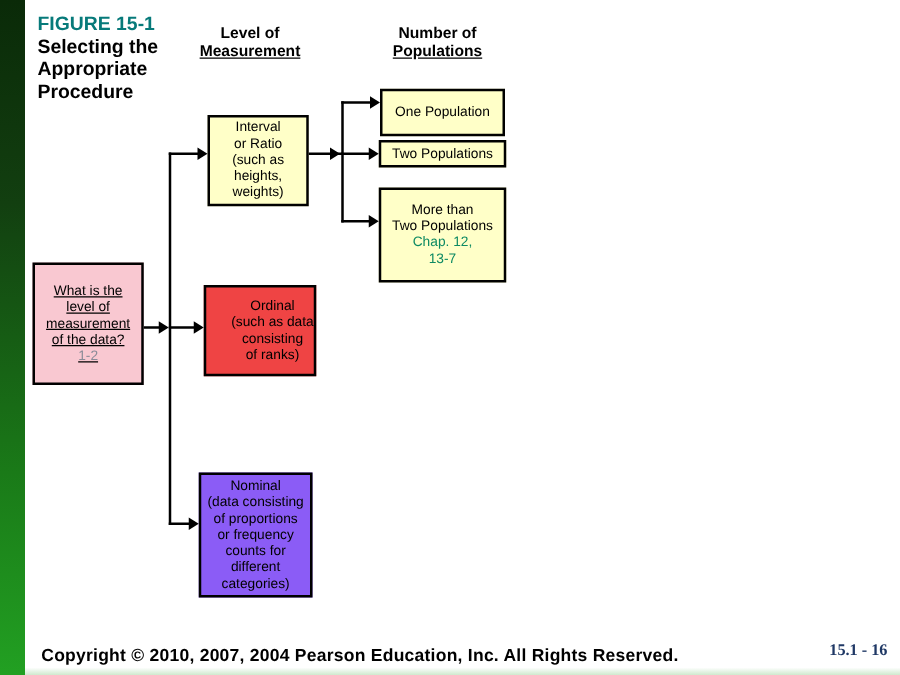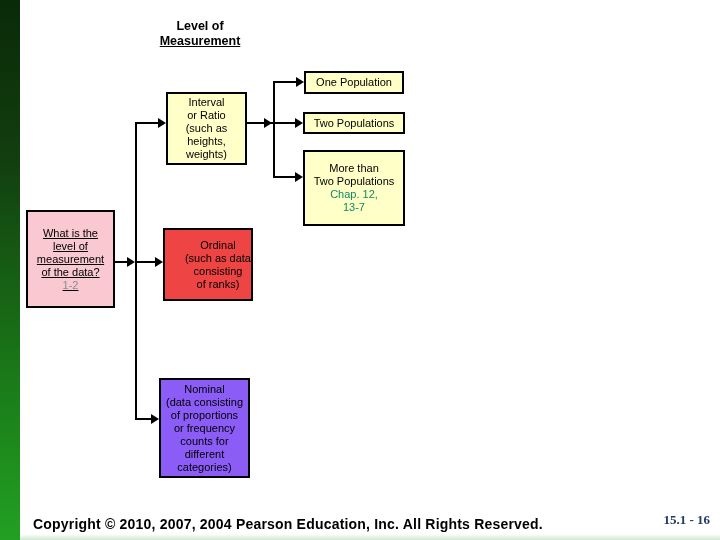--- a/index.html
+++ b/index.html
@@ -54,21 +54,21 @@
     align-items: center;
     justify-content: center;
     text-align: center;
     font-size: 11px;
     line-height: 13px;
   }
   .yellow { background: #ffffc8; }
   .pink   { background: #f9c8d1; }
   .green  { background: #ef4444; align-items: flex-end; }
   .tan    { background: #8b5cf6; }
-  .box-one-pop  { left: 304px; top: 71px;  width: 100px; height: 23px; }
+  .box-one-pop  { left: 304px; top: 71px;  width: 100px; height: 38px; }
   .box-two-pop  { left: 303px; top: 112px; width: 102px; height: 22px; }
   .box-more-pop { left: 303px; top: 150px; width: 102px; height: 76px; }
   .box-interval { left: 166px; top: 92px;  width: 81px;  height: 73px; }
   .box-what     { left: 26px;  top: 210px; width: 89px;  height: 98px; text-decoration: underline; }
   .box-ordinal  { left: 163px; top: 228px; width: 90px;  height: 73px; }
   .box-nominal  { left: 159px; top: 378px; width: 91px;  height: 100px; }
   .ref-teal { color: #0e8a63; }
   .ref-gray { color: #8b8b98; }
   .hline, .vline { position: absolute; background: #000; }
   .arrow-r {
@@ -97,24 +97,34 @@
   }
 </style>
 </head>
 <body>
 
 <div class="slide">
 
   <div class="left-bar"></div>
   <div class="bottom-strip"></div>
 
+  <div class="fig-title">
+    <div class="fig-label">FIGURE 15-1</div>
+    <div class="lines">Selecting the
+Appropriate
+Procedure</div>
+  </div>
 
   <div class="col-header header-level">
     <div>Level of</div>
     <div class="u">Measurement</div>
+  </div>
+  <div class="col-header header-pop">
+    <div>Number of</div>
+    <div class="u">Populations</div>
   </div>
 
   <div class="box yellow box-one-pop">
     <div>One Population</div>
   </div>
 
   <div class="box yellow box-two-pop">
     <div>Two Populations</div>
   </div>
 

